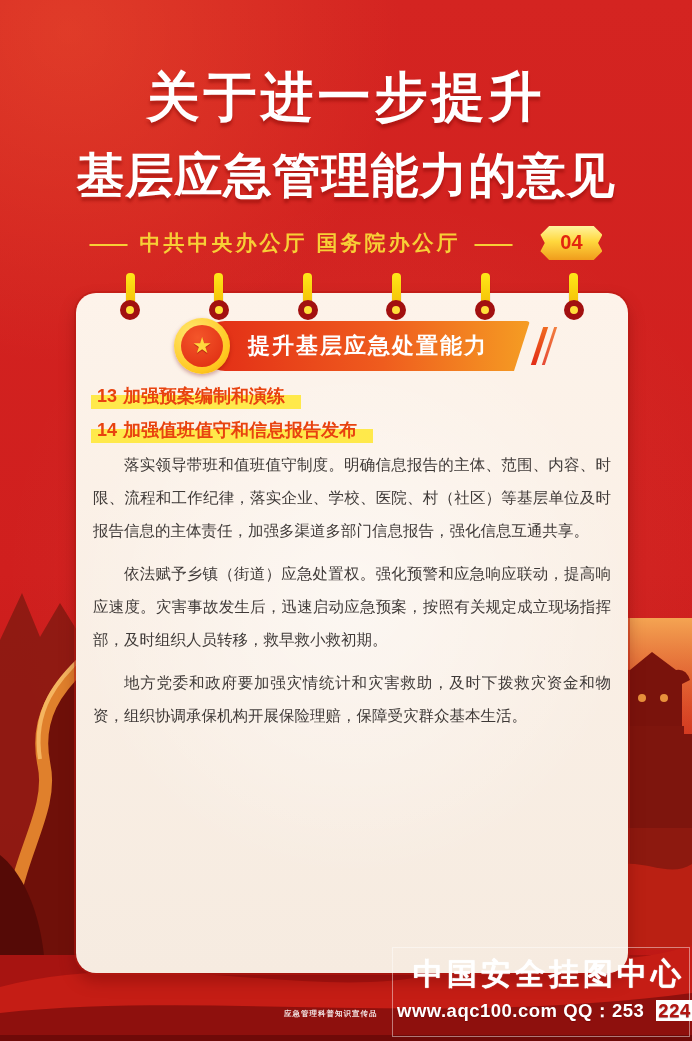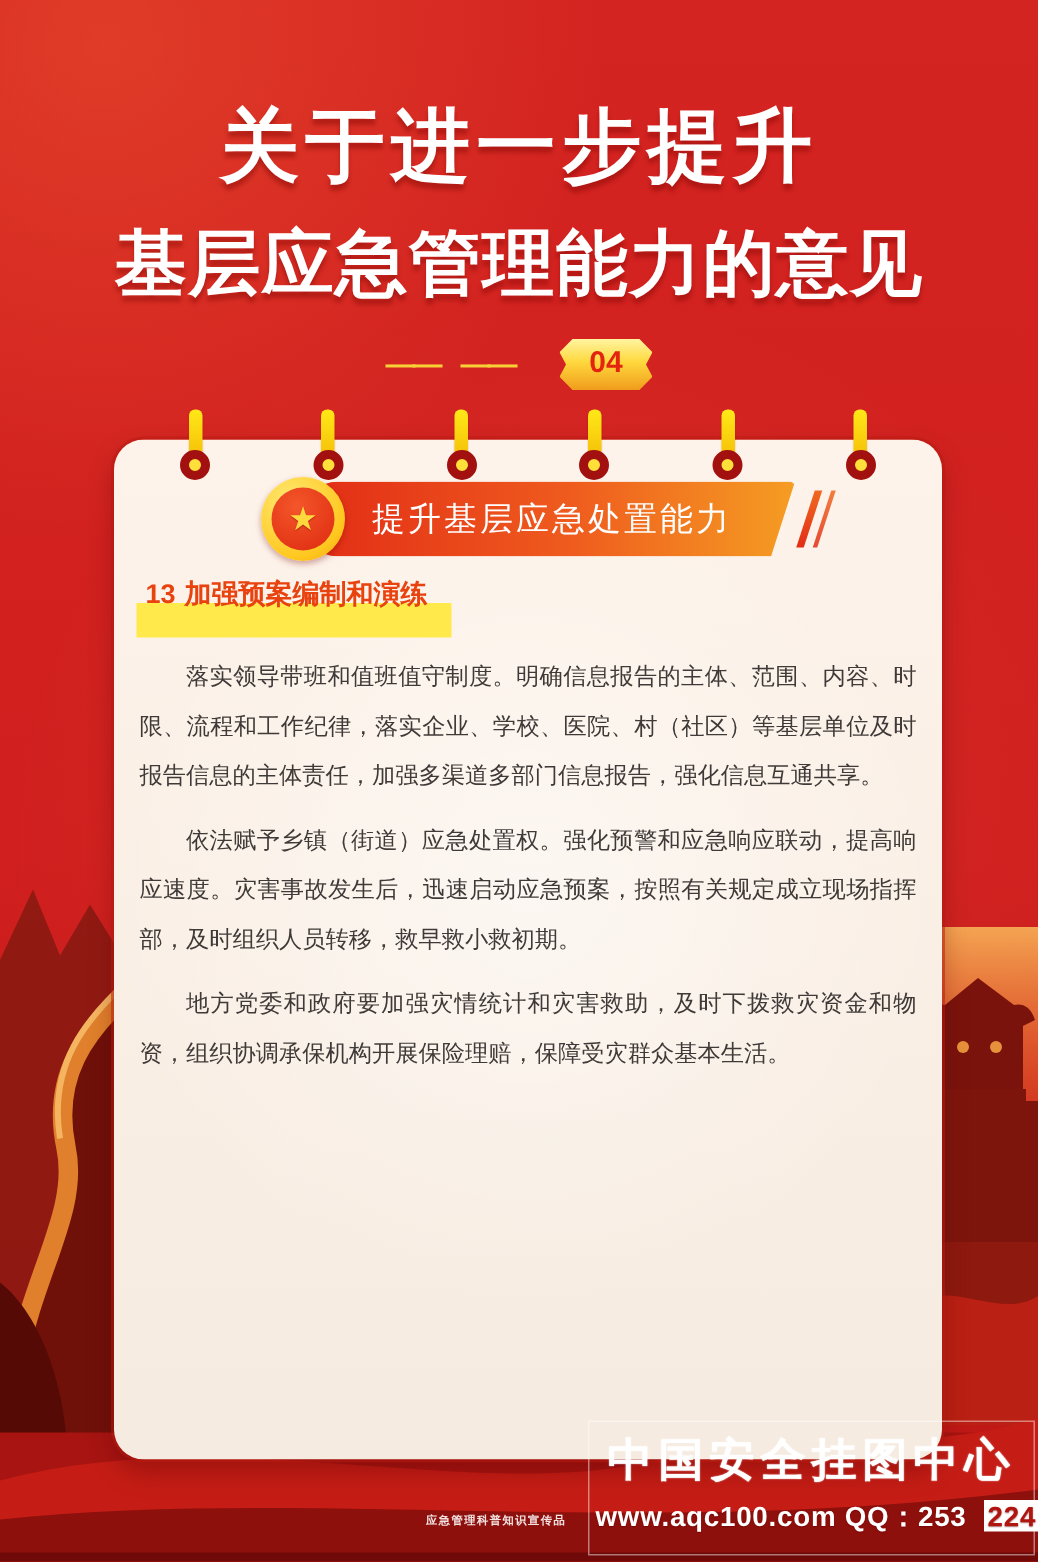--- a/index.html
+++ b/index.html
@@ -39,54 +39,54 @@
       linear-gradient(#fdf3ea,#f6ebe0);
     box-shadow:0 0 0 2px rgba(185,25,16,.5), 0 8px 16px rgba(90,0,0,.35);
   }
   .pins{position:absolute;top:-20px;left:0;right:0;display:flex;justify-content:space-between;padding:0 44px;}
   .pin{width:20px;}
   .pin-stem{width:9px;height:34px;margin:0 auto;border-radius:4px;background:linear-gradient(#ffe818,#f4bd06);box-shadow:0 1px 1px rgba(120,0,0,.4);}
   .pin-ring{width:20px;height:20px;border-radius:50%;box-sizing:border-box;background:#ffdf3a;border:6px solid #a21010;margin:-7px auto 0;}
   
   .badge-wrap{position:relative;width:max-content;margin:2px auto 0;padding-left:28px;}
   .ribbon{
-    position:relative;padding:10px 42px 10px 46px;color:#fff;font-weight:400;font-size:22px;letter-spacing:2px;
+    position:relative;padding:10px 42px 10px 46px;color:#fff;font-weight:700;font-size:22px;letter-spacing:2px;
     background:linear-gradient(90deg,#e22c16,#ef5c1e 55%,#f59d23);
     clip-path:polygon(0 0,100% 0,calc(100% - 16px) 100%,0 100%);
     border-radius:23px 4px 4px 23px;
   }
   .badge-circle{
     position:absolute;left:0;top:50%;transform:translateY(-50%);width:56px;height:56px;border-radius:50%;
     background:radial-gradient(circle at 35% 30%, #ffe974, #ffc71e 70%, #ef9b12);
     display:flex;align-items:center;justify-content:center;z-index:2;box-shadow:0 2px 4px rgba(120,0,0,.35);
   }
   .badge-inner{width:42px;height:42px;border-radius:50%;background:radial-gradient(circle at 40% 30%, #f4562a, #dd2a10);display:flex;align-items:center;justify-content:center;}
   .star{color:#ffd83d;font-size:22px;line-height:1;text-shadow:0 1px 1px rgba(120,0,0,.5);}
   .slash1,.slash2{position:absolute;top:12%;height:76%;width:5px;background:linear-gradient(#f06a20,#e22c16);transform:skewX(-18deg);}
   .slash1{right:-12px;}
   .slash2{right:-21px;width:3px;opacity:.85;}
   
   .sections{margin-top:14px;}
   .section{margin-bottom:10px;}
   .sec-heading{
     display:inline-block;margin:0;font-size:18px;font-weight:800;color:#e8420f;line-height:22px;
     background:linear-gradient(to top, #ffe94b 0 58%, transparent 58%);
-    padding:0 16px 18px 6px;margin-left:-2px;
+    padding:0 16px 2px 6px;margin-left:-2px;
   }
   .sec-num{margin-right:6px;}
   .sec-body{
     margin:5px 0 0;font-size:15.5px;line-height:33px;color:#3f3a38;
     text-align:justify;text-indent:2em;
   }
   
   .footer-left{position:absolute;left:44px;bottom:16px;color:rgba(255,255,255,.88);font-size:7.5px;line-height:11px;font-weight:700;letter-spacing:1px;}
   .footer-mid{position:absolute;left:284px;bottom:22px;color:rgba(255,255,255,.88);font-size:7.5px;font-weight:700;letter-spacing:1px;margin-top:22px;}
   .watermark{
     position:absolute;right:2px;bottom:4px;width:298px;height:90px;box-sizing:border-box;
-    border:1px solid rgba(255,255,255,.45);padding:6px 4px 0;text-align:center;z-index:5;
+    border:1px solid rgba(255,255,255,.45);padding:6px 4px 0;text-align:right;z-index:5;
   }
   .wm-name{
     color:rgba(255,255,255,.95);font-weight:900;font-size:30px;letter-spacing:4px;line-height:40px;
     text-shadow:0 0 1px #fff;white-space:nowrap;
   }
   .wm-contact{margin-top:4px;color:#fff;font-weight:800;font-size:18.5px;letter-spacing:.5px;white-space:nowrap;text-shadow:0 1px 1px rgba(110,0,0,.6);}
   .qq-hl{background:#fff;color:#b01510;padding:0 2px;margin:0 12px;}
 </style>
 </head>
 <body>
@@ -124,20 +124,21 @@
     <path d="M0,58 C150,18 310,72 430,46 C545,22 615,42 692,16 L692,112 L0,112 Z" fill="#c51d15"></path>
     <path d="M0,84 C210,62 430,98 692,64 L692,112 L0,112 Z" fill="#8e100d"></path>
     <rect x="0" y="106" width="692" height="6" fill="#6f0a08"></rect>
   </svg>
 
   <div class="title-block">
     <div class="title-l1">关于进一步提升</div>
     <div class="title-l2">基层应急管理能力的意见</div>
     <div class="subtitle-row">
       <span class="sub-dash">——</span>
+      <span class="subtitle">中共中央办公厅  国务院办公厅</span>
       <span class="sub-dash">——</span>
       <span class="issue-badge">04</span>
     </div>
   </div>
 
   <div class="card">
     <div class="pins">
       <div class="pin">
           <div class="pin-stem"></div>
           <div class="pin-ring"></div>
@@ -173,20 +174,21 @@
       <div class="ribbon">提升基层应急处置能力</div>
       <div class="slash1"></div>
       <div class="slash2"></div>
     </div>
 
     <div class="sections">
       <div class="section">
         <h3 class="sec-heading"><span class="sec-num">13</span><span>加强预案编制和演练</span></h3>
       </div>
       <div class="section">
+        <h3 class="sec-heading"><span class="sec-num">14</span><span>加强值班值守和信息报告发布</span></h3>
         <p class="sec-body">落实领导带班和值班值守制度。明确信息报告的主体、范围、内容、时限、流程和工作纪律，落实企业、学校、医院、村（社区）等基层单位及时报告信息的主体责任，加强多渠道多部门信息报告，强化信息互通共享。</p>
       </div>
       <div class="section">
         <p class="sec-body">依法赋予乡镇（街道）应急处置权。强化预警和应急响应联动，提高响应速度。灾害事故发生后，迅速启动应急预案，按照有关规定成立现场指挥部，及时组织人员转移，救早救小救初期。</p>
       </div>
       <div class="section">
         <p class="sec-body">地方党委和政府要加强灾情统计和灾害救助，及时下拨救灾资金和物资，组织协调承保机构开展保险理赔，保障受灾群众基本生活。</p>
       </div>
     </div>
   </div>

